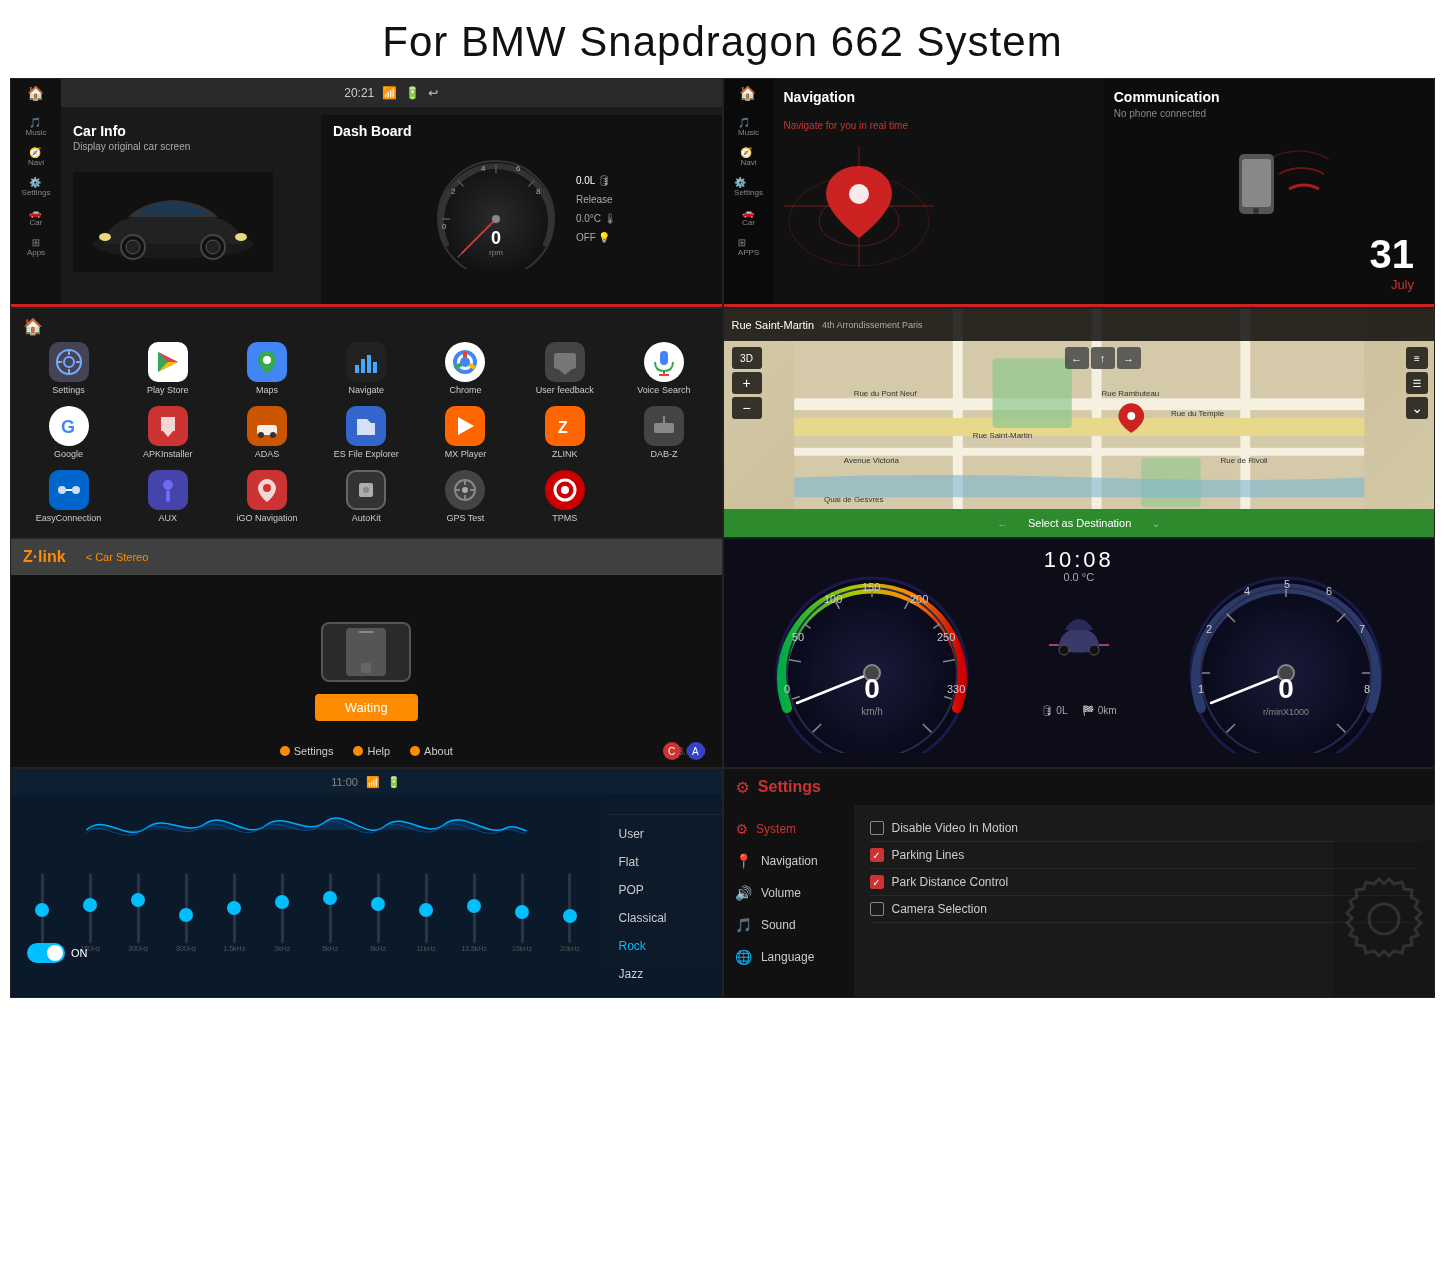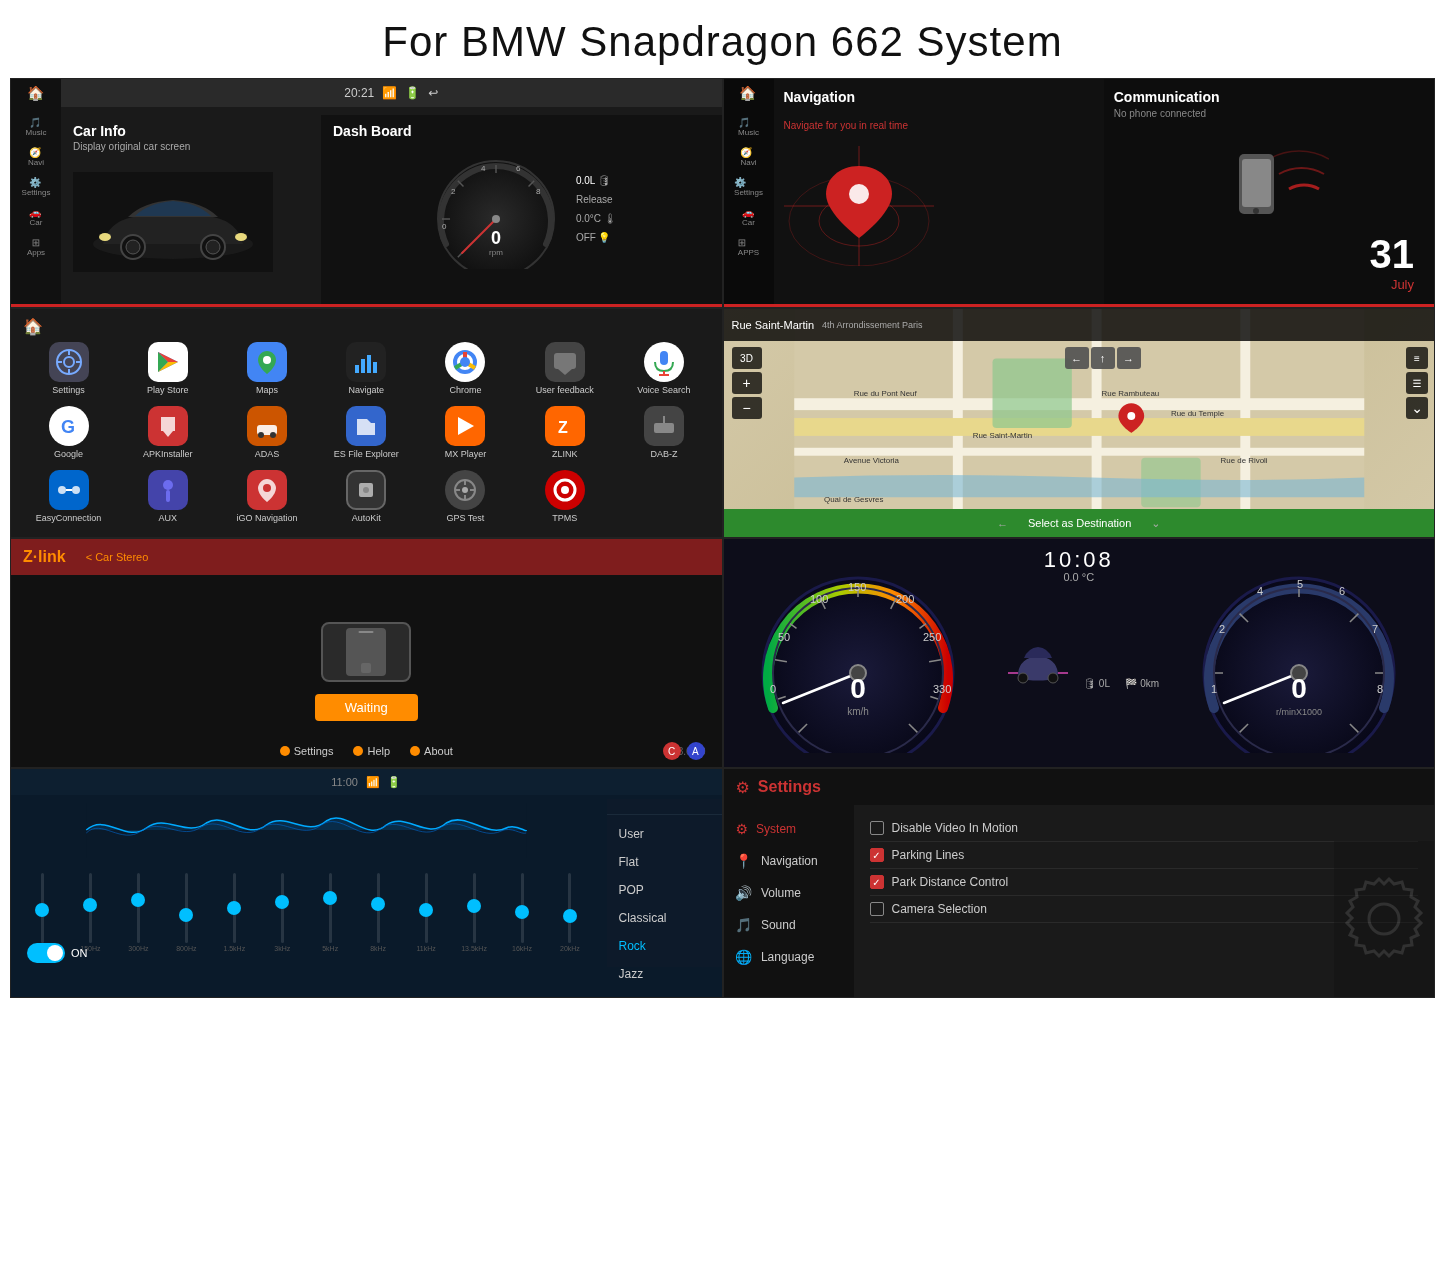--- a/index.html
+++ b/index.html
@@ -115,21 +115,21 @@
       position: relative; overflow: hidden;
     }
     .map-bar { position: absolute; top: 0; left: 0; right: 0; height: 32px; background: rgba(0,0,0,0.8); display: flex; align-items: center; padding: 0 8px; gap: 8px; }
     .map-bar-text { color: #fff; font-size: 11px; }
     .map-bar-small { color: #aaa; font-size: 9px; }
     .map-bottom { position: absolute; bottom: 0; left: 0; right: 0; height: 28px; background: #2d8a2d; display: flex; align-items: center; justify-content: center; }
     .map-bottom span { color: #fff; font-size: 11px; }
 
     
     .cell5 { background: #111; }
-    .zlink-header { position: absolute; top: 0; left: 0; right: 0; height: 36px; background: #7f1d1d; display: flex; align-items: center; padding: 0 12px; }
+    .zlink-header { position: absolute; top: 0; left: 0; right: 0; height: 36px; background: #404040; display: flex; align-items: center; padding: 0 12px; }
     .zlink-logo { color: #ff8c00; font-size: 16px; font-weight: 700; }
     .zlink-back { color: #ff8c00; font-size: 11px; margin: 0 auto 0 20px; }
     .zlink-body { position: absolute; top: 36px; left: 0; right: 0; bottom: 0; display: flex; flex-direction: column; align-items: center; justify-content: center; gap: 12px; }
     .zlink-device-box {
       width: 90px; height: 60px; border: 2px solid #555; border-radius: 8px;
       background: #2a2a2a; display: flex; align-items: center; justify-content: center;
     }
     .zlink-device-inner { width: 40px; height: 48px; background: #555; border-radius: 4px; position: relative; }
     .zlink-waiting-btn { background: #ff8c00; color: #fff; font-size: 13px; padding: 6px 30px; border-radius: 4px; border: none; cursor: pointer; }
     .zlink-footer { position: absolute; bottom: 10px; left: 0; right: 0; display: flex; align-items: center; justify-content: center; gap: 20px; }
@@ -704,21 +704,21 @@
         <text x="175" y="68" fill="#ccc" font-size="11">250</text>
         <text x="185" y="120" fill="#ccc" font-size="11">330</text>
 
         <line x1="110" y1="100" x2="35" y2="130" stroke="#fff" stroke-width="2.5" stroke-linecap="round"></line>
         <circle cx="110" cy="100" r="8" fill="#444" stroke="#888" stroke-width="2"></circle>
 
         <text x="110" y="125" fill="#fff" font-size="28" text-anchor="middle" font-weight="bold">0</text>
         <text x="110" y="142" fill="#888" font-size="10" text-anchor="middle">km/h</text>
       </svg>
 
-      <div style="display:flex;align-items:center;gap:5px;">
+      <div style="display:flex;flex-direction:column;align-items:center;gap:5px;">
         <svg width="80" height="50" viewBox="0 0 80 50">
           <rect fill="none" width="80" height="50"></rect>
 
           <path d="M20 35 Q22 20 40 18 Q58 20 60 35 Q60 42 50 42 Q40 43 30 42 Q20 42 20 35Z" fill="#3a3a6a"></path>
           <path d="M26 20 Q30 10 40 9 Q50 10 54 20 Z" fill="#2a2a5a"></path>
           <circle cx="25" cy="40" r="5" fill="#111" stroke="#555" stroke-width="1"></circle>
           <circle cx="55" cy="40" r="5" fill="#111" stroke="#555" stroke-width="1"></circle>
 
           <line x1="10" y1="35" x2="20" y2="35" stroke="#cc44aa" stroke-width="2" opacity="0.8"></line>
           <line x1="60" y1="35" x2="70" y2="35" stroke="#cc44aa" stroke-width="2" opacity="0.8"></line>

